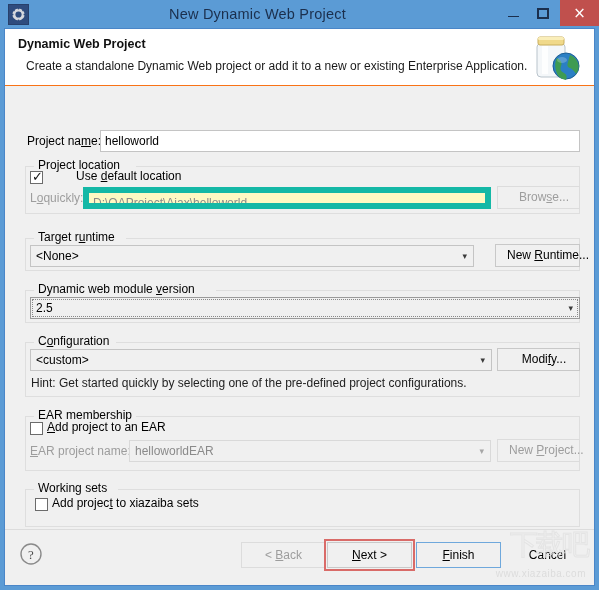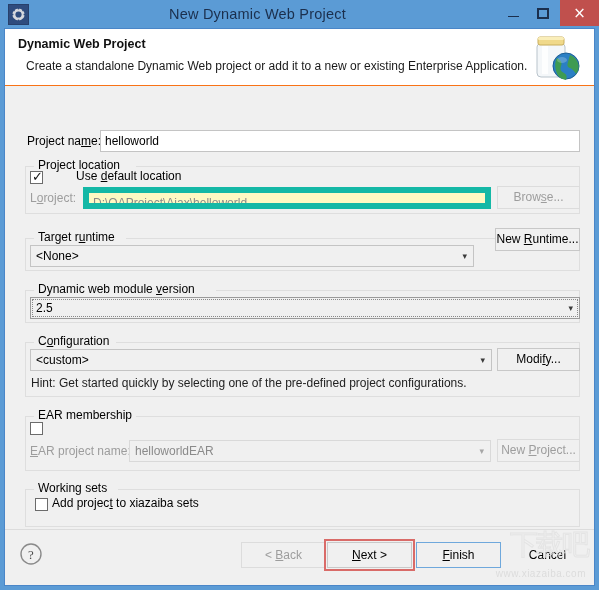--- a/index.html
+++ b/index.html
@@ -102,21 +102,21 @@
   .combo .arrow{
     position:absolute;right:6px;top:0;height:20px;line-height:20px;
     font-size:9px;color:#3a3a3a;
   }
   .combo.dis .arrow{color:#a6a6a6;}
 
   .pbtn{
     position:absolute;box-sizing:border-box;
     height:23px;line-height:21px;text-align:center;
     background:#f0f0f0;border:1px solid #c8c8c8;
-    font-size:12px;color:#000;white-space:nowrap;
+    font-size:12px;color:#000;white-space:nowrap;padding-left:11px;
   }
   .pbtn.dis{color:#9d9d9d;border:1px solid #dcdcdc;}
 
   
   .group{
     position:absolute;box-sizing:border-box;
     border:1px solid #dedede;border-top:none;
   }
   .group .gt{
     position:absolute;left:8px;top:-8px;background:#f0f0f0;
@@ -243,34 +243,34 @@
       <div class="group" style="left:20px;top:80px;width:555px;height:48px;">
         <i class="topleft"></i>
           <i class="topright" style="left:110px;right:0;"></i>
         <span class="gt">Project location</span>
       </div>
       <div class="cb" style="left:25px;top:85px;">
           <span class="tick">✓</span>
         </div>
       <div class="lbl" style="position:absolute;left:43px;top:83px;margin-left:28px;"><span>Use </span><u>d</u><span>efault location</span></div>
 
-      <div class="lbl dis" style="position:absolute;left:25px;top:105px;"><span>L</span><u>o</u><span>roject:</span></div>
+      <div class="lbl dis" style="position:absolute;left:25px;top:105px;"><span>L</span><u>o</u><span>quickly:</span></div>
       <div class="textfield dis" style="left:78px;top:101px;width:408px;">D:\OAProject\Ajax\helloworld</div>
       <div class="pbtn dis" style="left:492px;top:100px;width:83px;"><span>Brow</span><u>s</u><span>e...</span></div>
 
       <div class="group" style="left:20px;top:152px;width:555px;height:33px;">
         <i class="topleft"></i>
           <i class="topright" style="left:100px;right:0;"></i>
         <span class="gt"><span>Target r</span><u>u</u><span>ntime</span></span>
       </div>
       <div class="combo" style="left:25px;top:159px;width:444px;">
         <span>&lt;None&gt;</span>
         <span class="arrow">▾</span>
       </div>
-      <div class="pbtn" style="left:490px;top:142px;width:85px;"><span>New </span><u>R</u><span>untime...</span></div>
+      <div class="pbtn" style="left:490px;top:158px;width:85px;"><span>New </span><u>R</u><span>untime...</span></div>
 
       <div class="group" style="left:20px;top:204px;width:555px;height:33px;">
         <i class="topleft"></i>
           <i class="topright" style="left:190px;right:0;"></i>
         <span class="gt"><span>Dynamic web module </span><u>v</u><span>ersion</span></span>
       </div>
       <div class="combo focused" style="left:25px;top:211px;width:550px;">
         <span>2.5</span>
         <i class="inner"></i>
         <span class="arrow">▾</span>
@@ -287,20 +287,21 @@
       </div>
       <div class="pbtn" style="left:492px;top:262px;width:83px;"><span>Modi</span><u>f</u><span>y...</span></div>
       <div class="hint" style="left:26px;top:290px;">Hint: Get started quickly by selecting one of the pre-defined project configurations.</div>
 
       <div class="group" style="left:20px;top:330px;width:555px;height:55px;">
         <i class="topleft"></i>
           <i class="topright" style="left:108px;right:0;"></i>
         <span class="gt">EAR membership</span>
       </div>
       <div class="cb" style="left:25px;top:336px;"></div>
+      <div class="lbl" style="position:absolute;left:42px;top:334px;"><u>A</u><span>dd project to an EAR</span></div>
 
       <div class="lbl dis" style="position:absolute;left:25px;top:358px;"><u>E</u><span>AR project name:</span></div>
       <div class="combo dis" style="left:124px;top:354px;width:362px;">
         <span>helloworldEAR</span>
         <span class="arrow">▾</span>
       </div>
       <div class="pbtn dis" style="left:492px;top:353px;width:83px;"><span>New </span><u>P</u><span>roject...</span></div>
 
       <div class="group" style="left:20px;top:403px;width:555px;height:38px;">
         <i class="topleft"></i>

